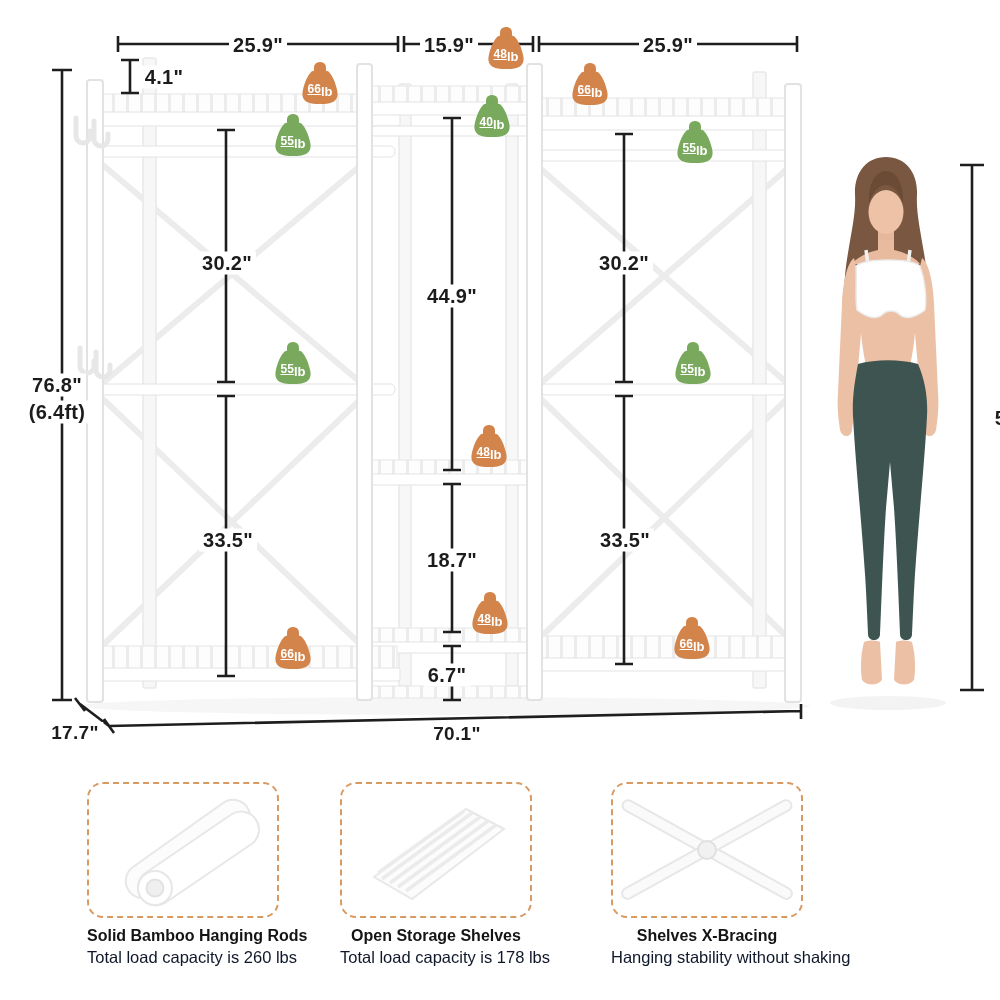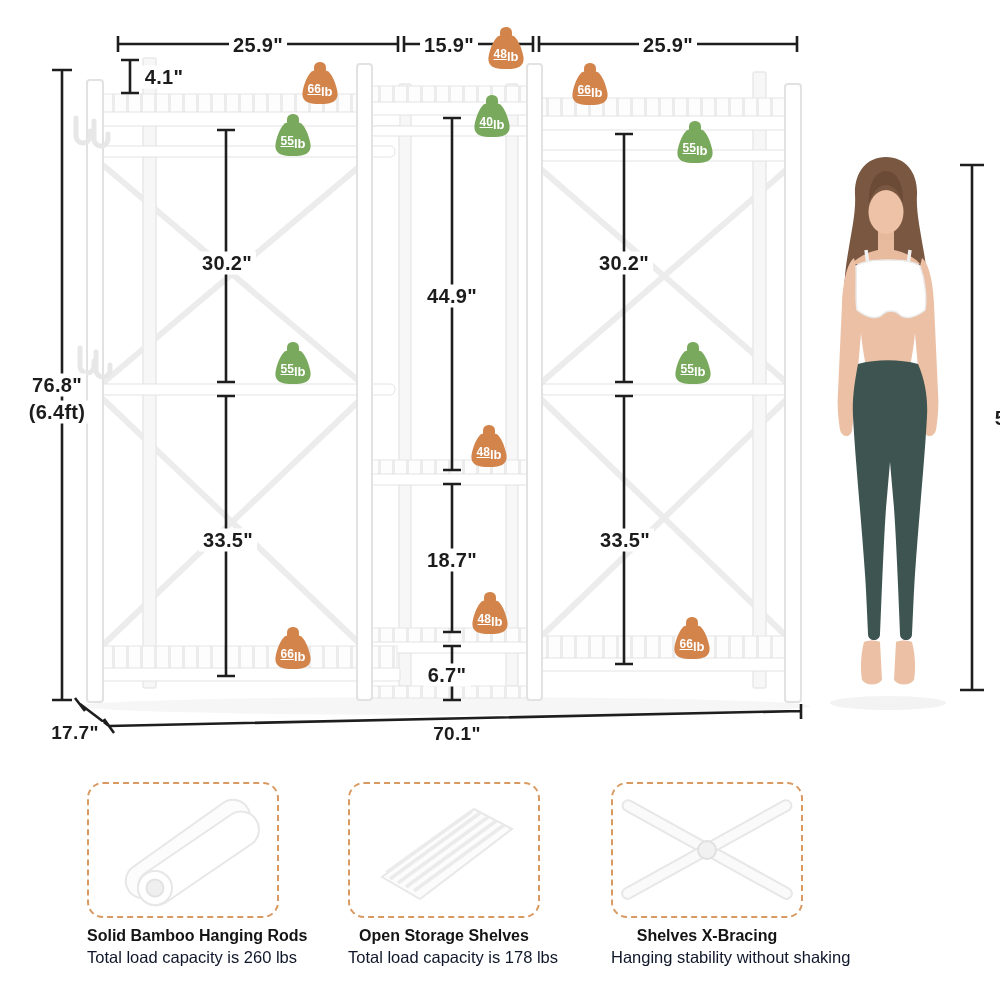--- a/index.html
+++ b/index.html
@@ -306,21 +306,21 @@
           <path d="M72 112 L160 52 a18 18 0 0 0 -21 -29 L51 83 a18 18 0 0 0 21 29 z" fill="#ffffff"></path>
           <ellipse cx="62" cy="97" rx="17" ry="17" fill="#ffffff"></ellipse>
           <circle cx="62" cy="97" r="8.5" fill="#efefef" stroke="#e2e2e2"></circle>
         </g>
       </svg>
     </div>
     <div class="title">Solid Bamboo Hanging Rods</div>
     <div class="sub">Total load capacity is 260 lbs</div>
   </div>
 
-  <div class="card" style="left:348px;top:782px">
+  <div class="card" style="left:340px;top:782px">
     <div class="thumb">
       <svg width="180" height="118" viewBox="0 0 180 118">
         <path d="M28 86 L120 18 L158 38 L66 108 Z" fill="#fcfcfc" stroke="#e8e8e8" stroke-width="2"></path>
         <g stroke="#ebebeb" stroke-width="3.5">
           <path d="M36 88 L126 22"></path>
             <path d="M44 92 L134 26"></path>
             <path d="M52 96 L142 30"></path>
           <path d="M60 100 L150 34"></path>
             <path d="M32 82 L118 20"></path>
         </g>

